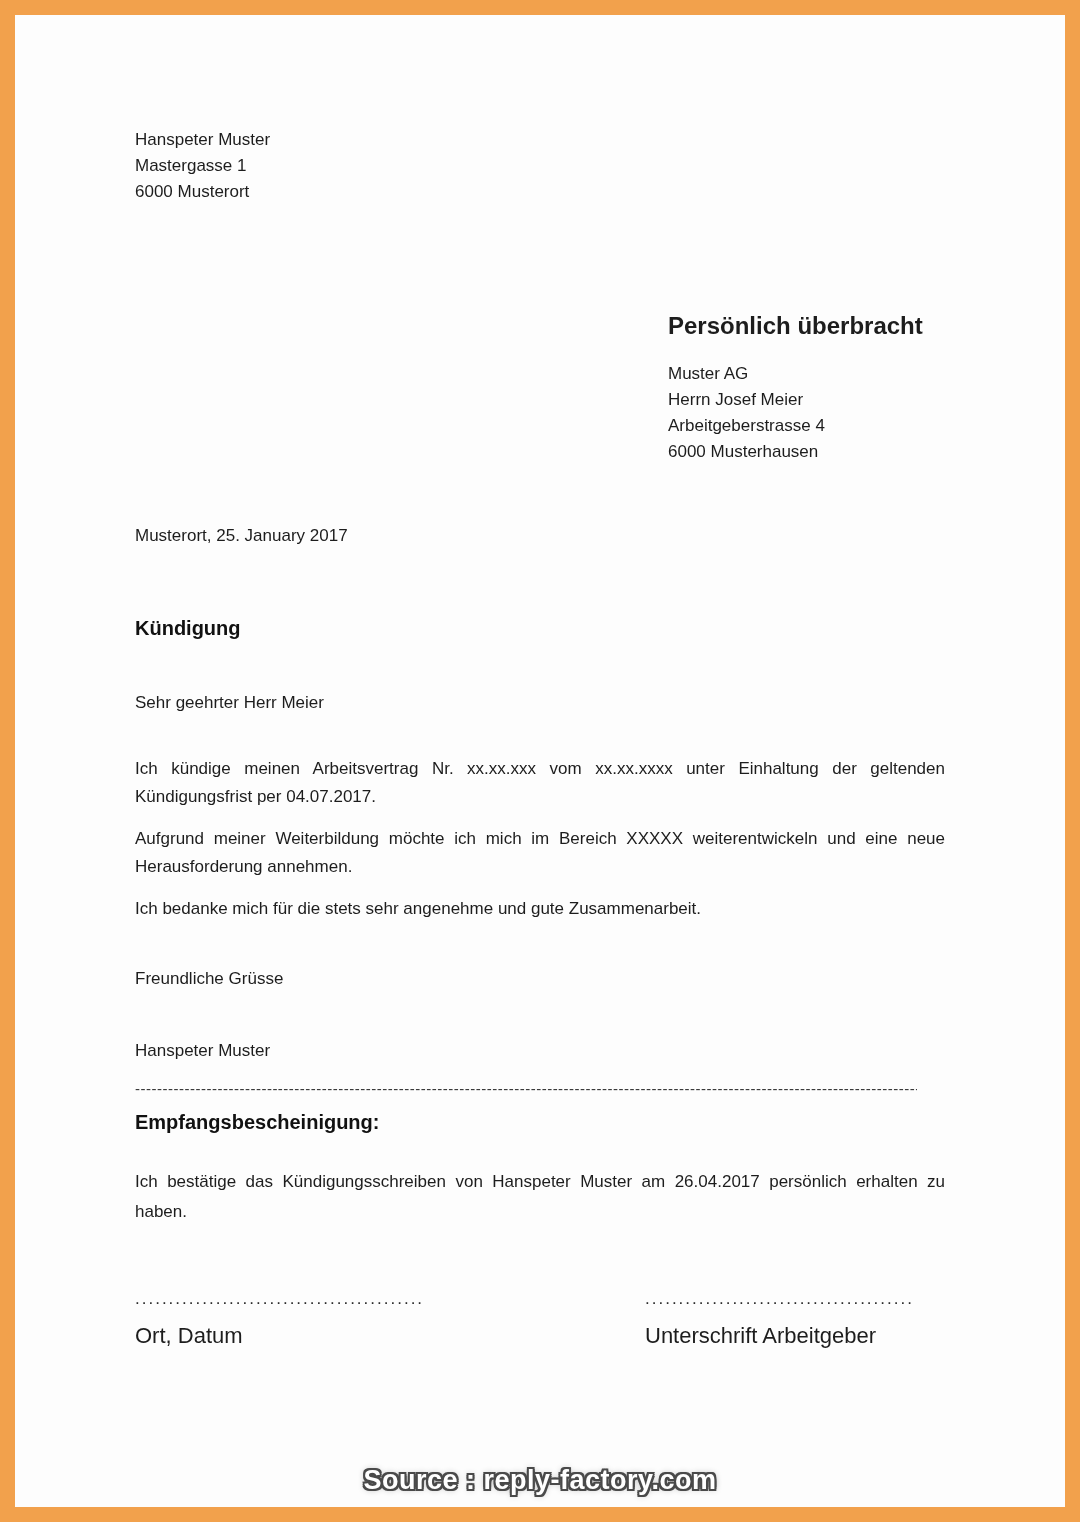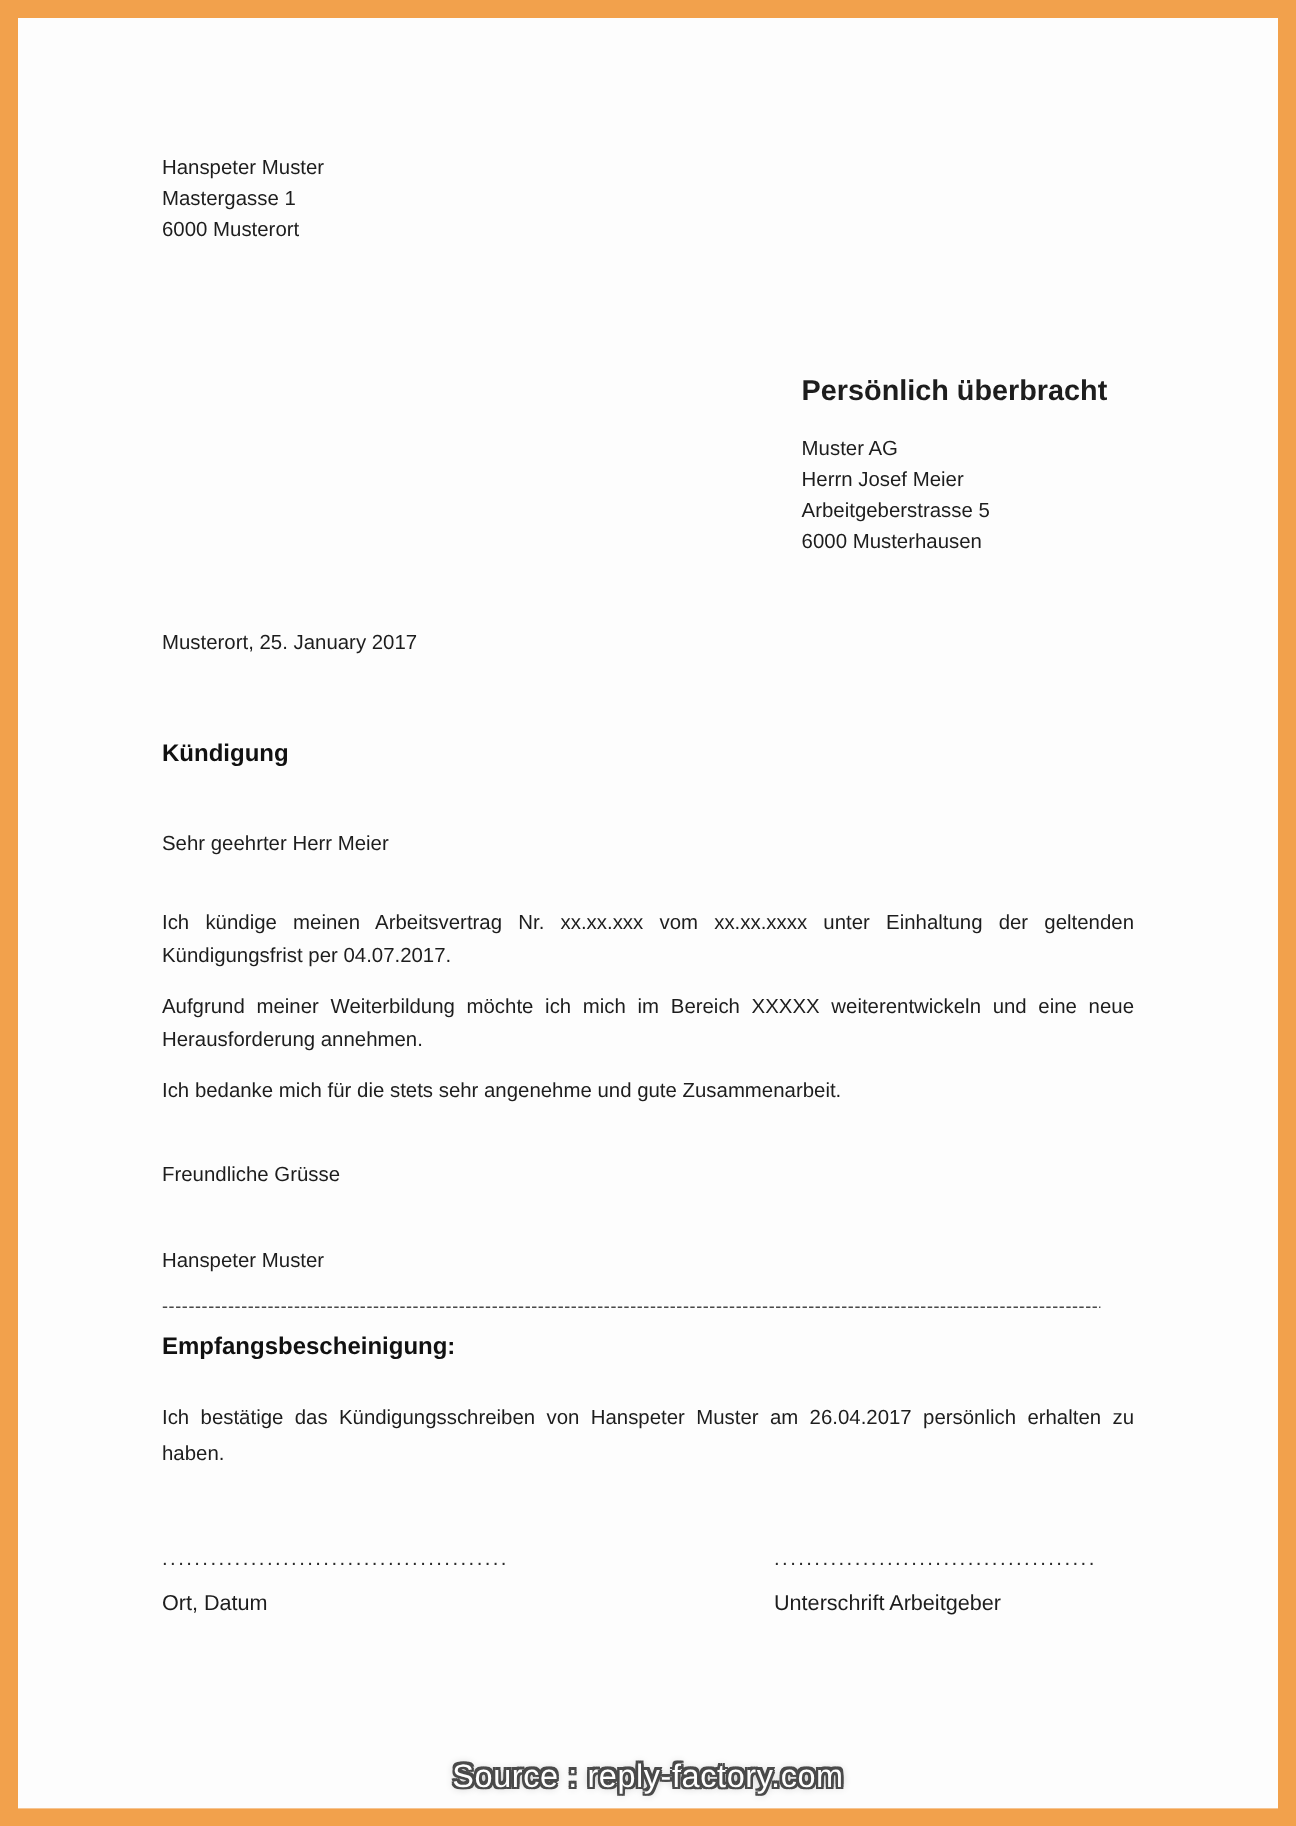--- a/index.html
+++ b/index.html
@@ -109,30 +109,30 @@
     overflow: hidden;
     white-space: nowrap;
     letter-spacing: 2px;
     font-size: 17px;
     line-height: 20px;
     color: #2a2a2a;
   }
   .sig-field.right .dots { width: 266px; }
   .sig-label {
     margin-top: 14px;
-    font-size: 18px;
+    font-size: 22px;
   }
   .source {
     position: absolute;
     left: 0;
     right: 0;
     bottom: 14px;
     text-align: center;
     font-size: 27px;
-    font-weight: normal;
+    font-weight: bold;
     color: #ffffff;
     letter-spacing: 0.5px;
     text-shadow:
       -2px -2px 0 #4a4a4a,
        2px -2px 0 #4a4a4a,
       -2px  2px 0 #4a4a4a,
        2px  2px 0 #4a4a4a,
       -2px  0   0 #4a4a4a,
        2px  0   0 #4a4a4a,
        0   -2px 0 #4a4a4a,
@@ -150,21 +150,21 @@
       <div>Hanspeter Muster</div>
       <div>Mastergasse 1</div>
       <div>6000 Musterort</div>
     </div>
 
     <div class="right-block">
       <div class="delivery-note">Persönlich überbracht</div>
       <div class="recipient">
         <div>Muster AG</div>
         <div>Herrn Josef Meier</div>
-        <div>Arbeitgeberstrasse 5</div>
+        <div>Arbeitgeberstrasse 4</div>
         <div>6000 Musterhausen</div>
       </div>
     </div>
 
     <div class="dateline">Musterort, 25. January 2017</div>
 
     <h1 class="subject">Kündigung</h1>
 
     <p class="salutation">Sehr geehrter Herr Meier</p>
 

